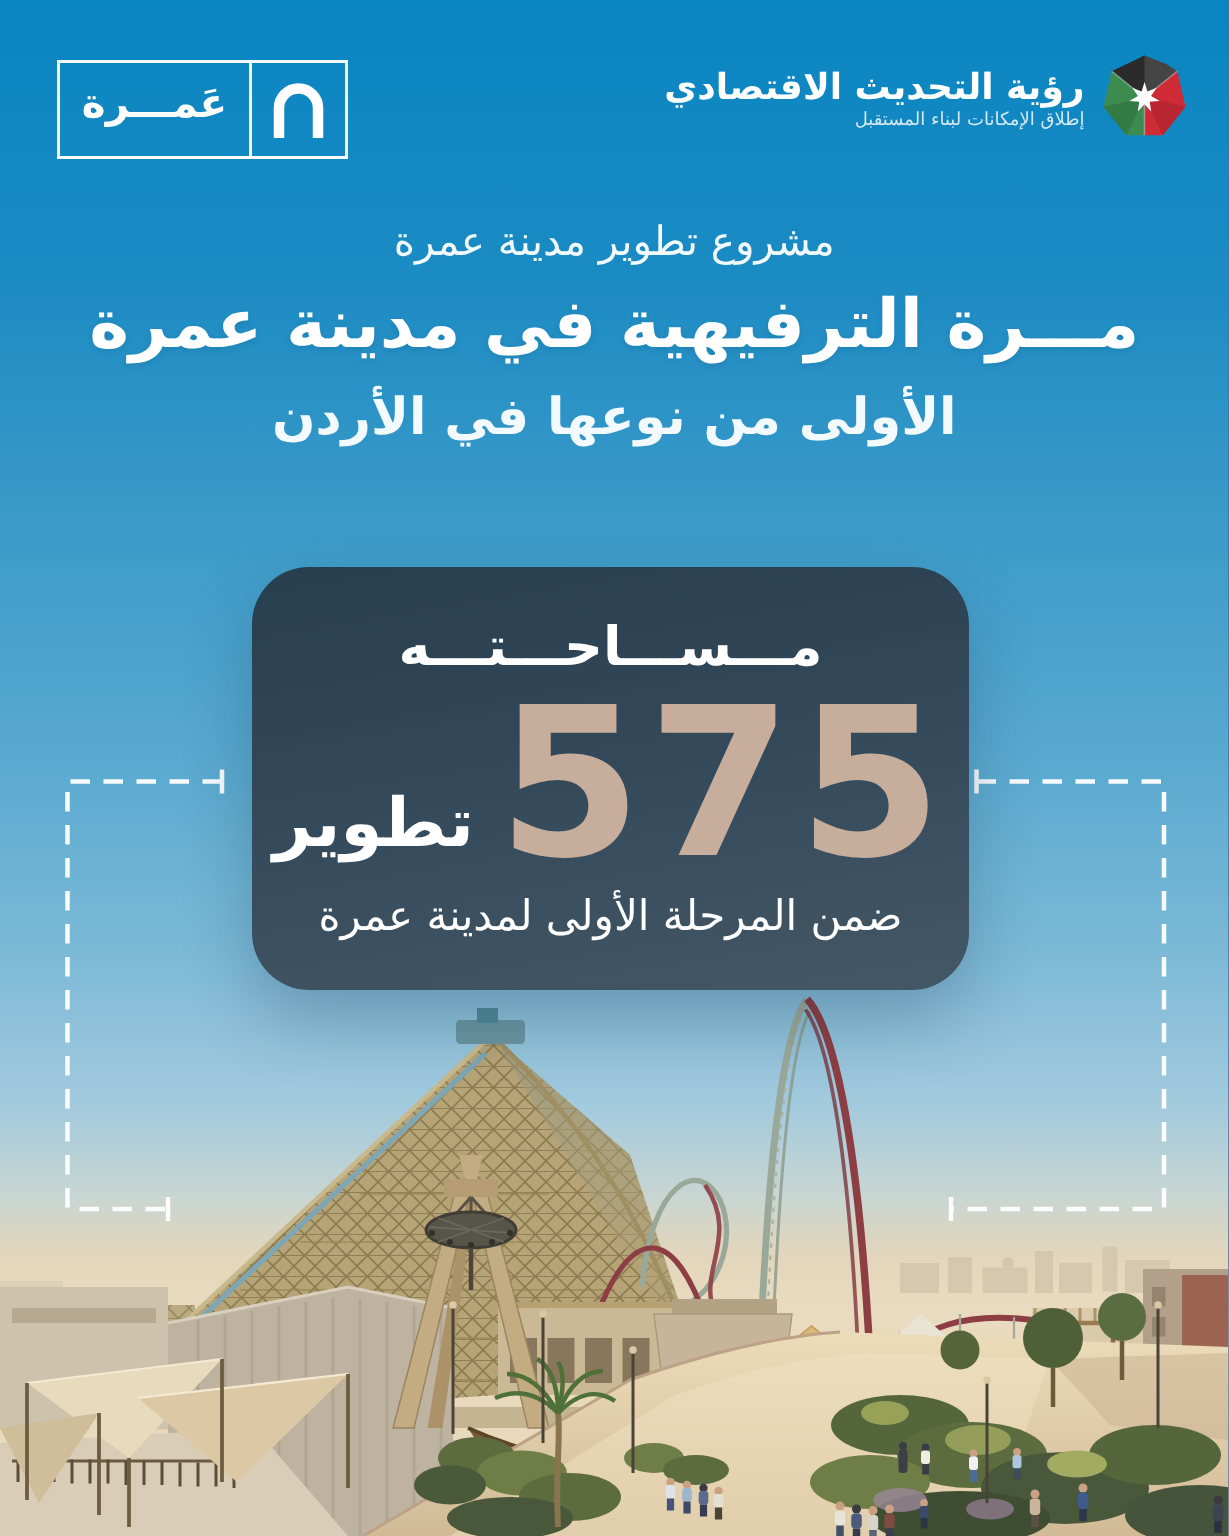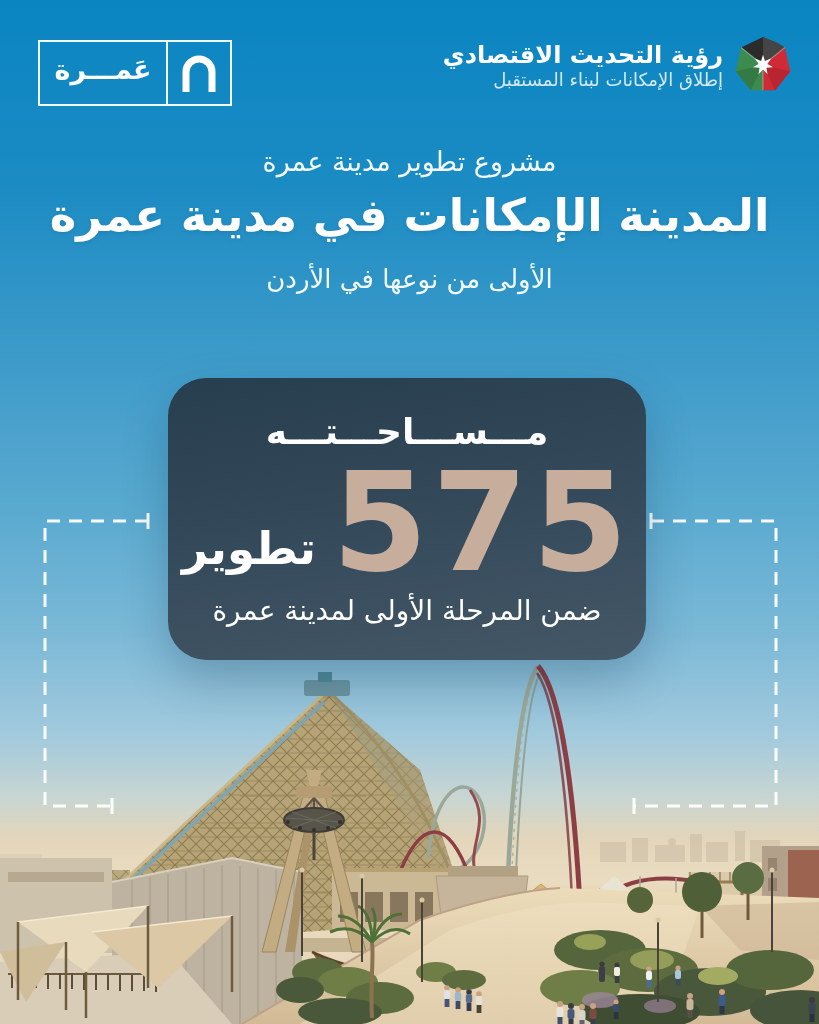--- a/index.html
+++ b/index.html
@@ -23,28 +23,28 @@
     font-size:27px; font-weight:600; direction:rtl; padding-bottom:8px;
   }
   .amra-logo .divider{ width:2px; background:rgba(255,255,255,.95); }
   .amra-logo .arch-cell{ width:62px; display:flex; align-items:center; justify-content:center; }
   
   .vision{
     position:absolute; right:28px; top:36px; display:flex; align-items:center; gap:12px;
   }
   .vision .texts{ text-align:right; direction:rtl; }
   .vision .v-title{ font-size:24px; font-weight:700; letter-spacing:.2px; }
-  .vision .v-sub{ font-size:18px; color:rgba(255,255,255,.82); }
+  .vision .v-sub{ font-size:12px; color:rgba(255,255,255,.82); }
   .vision .emblem{ width:56px; height:58px; flex:0 0 auto; }
   
   .titles{ position:absolute; top:146px; left:0; right:0; text-align:center; direction:rtl; }
   .kicker{ font-size:27px; font-weight:500; color:#f2fafd; }
   .headline{ font-size:45px; font-weight:700; margin-top:12px; letter-spacing:.5px;
              text-shadow:0 2px 4px rgba(0,60,90,.12); }
-  .subheadline{ font-size:26px; font-weight:400; margin-top:22px; color:#f2fafd; }
+  .subheadline{ font-size:34px; font-weight:700; margin-top:16px; color:#f2fafd; }
   
   .stat-card{
     position:absolute; left:168px; top:378px; width:478px; height:282px;
     border-radius:38px;
     background:linear-gradient(170deg, rgba(38,59,75,.97) 0%, rgba(52,71,87,.96) 55%, rgba(64,81,95,.94) 100%);
     box-shadow:0 20px 45px rgba(15,45,70,.25);
     display:flex; flex-direction:column; align-items:center; justify-content:space-evenly;
     padding:16px 10px; z-index:5; direction:rtl;
   }
   .stat-label{ font-size:36px; font-weight:600; letter-spacing:1px; }
@@ -88,21 +88,21 @@
         <path d="M27 27 L5.9 10.1 M27 27 L48.1 10.1 M27 27 L27 51.3"></path>
       </g>
       <g transform="translate(27,27)">
         <path fill="#ffffff" d="M0 -10 L1.87 -3.88 L7.81 -6.24 L4.19 -0.96 L9.75 2.23 L3.36 2.68 L4.34 9.01 L0 4.3 L-4.34 9.01 L-3.36 2.68 L-9.75 2.23 L-4.19 -0.96 L-7.81 -6.24 L-1.87 -3.88 Z"></path>
       </g>
     </svg>
   </div>
 
   <div class="titles">
     <div class="kicker">مشروع تطوير مدينة عمرة</div>
-    <div class="headline">المدينة الإمكانات في مدينة عمرة</div>
+    <div class="headline">مـــرة الترفيهية في مدينة عمرة</div>
     <div class="subheadline">الأولى من نوعها في الأردن</div>
   </div>
 
   <svg class="scene" viewBox="0 0 819 404" role="img" aria-label="مدينة ملاهٍ فيها أفعوانية خشبية وأفعوانية حديدية ومسار مشاة وزوار">
     <defs>
       <pattern id="lat" width="14" height="14" patternUnits="userSpaceOnUse">
         <path d="M0 14 L14 0 M0 0 L14 14" stroke="#8d7b52" stroke-width="1.1" fill="none"></path>
         <path d="M0 7 H14" stroke="#8d7b52" stroke-width=".6" fill="none"></path>
       </pattern>
       <linearGradient id="pathg" x1="0" y1="0" x2="0" y2="1">

